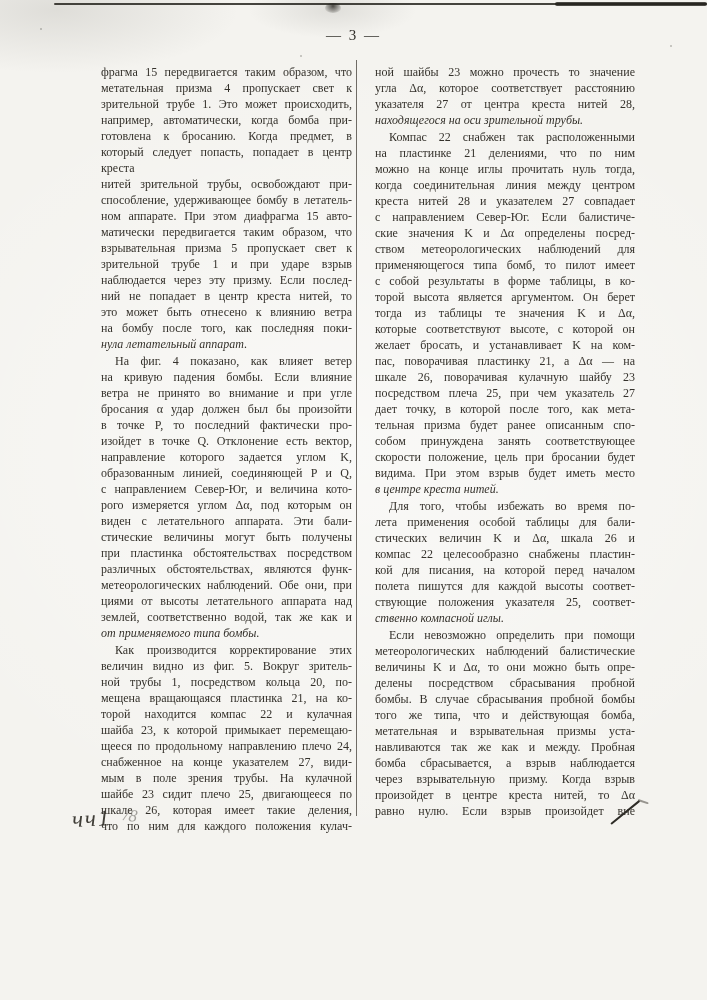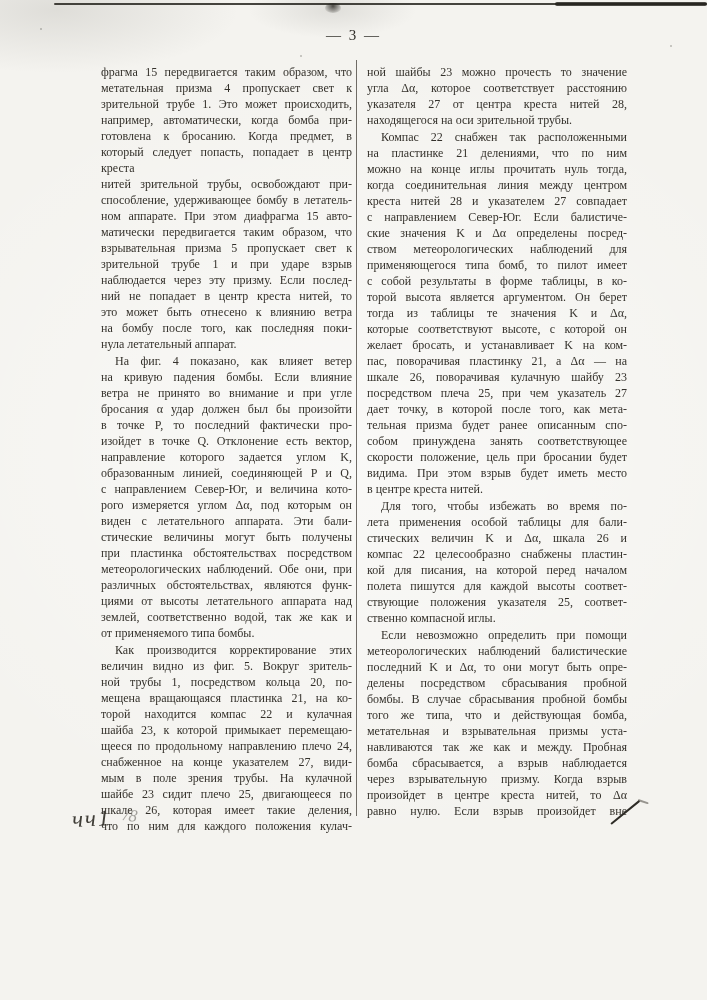--- a/index.html
+++ b/index.html
@@ -44,29 +44,29 @@
     text-align: center;
     font-size: 15px; letter-spacing: 2px;
     color: #2f2d28;
   }
   .col {
     position: absolute; top: 63px;
     font-size: 12px; line-height: 16px;
     color: #34312b;
   }
   .col-left  { left: 100px; width: 253px; }
-  .col-right { left: 366px; width: 262px; }
+  .col-right { left: 374px; width: 262px; }
   .divider {
     position: absolute; left: 356px; top: 60px;
     width: 1.4px; height: 756px;
     background: #4d4942; opacity: 0.8;
   }
   .para { margin: 1px; }
   .para .line { text-align: justify; text-align-last: justify; white-space: normal; }
-  .para .line.last { text-align-last: auto; }
+  .para .line.last { text-align-last: auto; font-style: italic; }
   .para.indent .line:first-child { text-indent: 14px; }
   .handwriting {
     position: absolute; left: 72px; top: 806px;
     font-style: italic; font-size: 23px; letter-spacing: 2px;
     color: #403e38;
     transform: rotate(-3deg);
   }
   .handwriting2 {
     position: absolute; left: 124px; top: 806px;
     font-style: italic; font-size: 17px;
@@ -126,22 +126,22 @@
         <div class="line">бросания α удар должен был бы произойти</div>
         <div class="line">в точке P, то последний фактически про-</div>
         <div class="line">изойдет в точке Q. Отклонение есть вектор,</div>
         <div class="line">направление которого задается углом K,</div>
         <div class="line">образованным линией, соединяющей P и Q,</div>
         <div class="line">с направлением Север-Юг, и величина кото-</div>
         <div class="line">рого измеряется углом Δα, под которым он</div>
         <div class="line">виден с летательного аппарата. Эти бали-</div>
         <div class="line">стические величины могут быть получены</div>
         <div class="line">при пластинка обстоятельствах посредством</div>
+        <div class="line">различных обстоятельствах, являются функ-</div>
         <div class="line">метеорологических наблюдений. Обе они, при</div>
-        <div class="line">различных обстоятельствах, являются функ-</div>
         <div class="line">циями от высоты летательного аппарата над</div>
         <div class="line">землей, соответственно водой, так же как и</div>
         <div class="line last">от применяемого типа бомбы.</div>
       </div>
       <div class="para indent">
         <div class="line">Как производится корректирование этих</div>
         <div class="line">величин видно из фиг. 5. Вокруг зритель-</div>
         <div class="line">ной трубы 1, посредством кольца 20, по-</div>
         <div class="line">мещена вращающаяся пластинка 21, на ко-</div>
         <div class="line">торой находится компас 22 и кулачная</div>
@@ -193,21 +193,21 @@
         <div class="line">стических величин K и Δα, шкала 26 и</div>
         <div class="line">компас 22 целесообразно снабжены пластин-</div>
         <div class="line">кой для писания, на которой перед началом</div>
         <div class="line">полета пишутся для каждой высоты соответ-</div>
         <div class="line">ствующие положения указателя 25, соответ-</div>
         <div class="line last">ственно компасной иглы.</div>
       </div>
       <div class="para indent">
         <div class="line">Если невозможно определить при помощи</div>
         <div class="line">метеорологических наблюдений балистические</div>
-        <div class="line">последний K и Δα, то они могут быть опре-</div>
+        <div class="line">величины K и Δα, то они можно быть опре-</div>
         <div class="line">делены посредством сбрасывания пробной</div>
         <div class="line">бомбы. В случае сбрасывания пробной бомбы</div>
         <div class="line">того же типа, что и действующая бомба,</div>
         <div class="line">метательная и взрывательная призмы уста-</div>
         <div class="line">навливаются так же как и между. Пробная</div>
         <div class="line">бомба сбрасывается, а взрыв наблюдается</div>
         <div class="line">через взрывательную призму. Когда взрыв</div>
         <div class="line">произойдет в центре креста нитей, то Δα</div>
         <div class="line">равно нулю. Если взрыв произойдет вне</div>
       </div>

